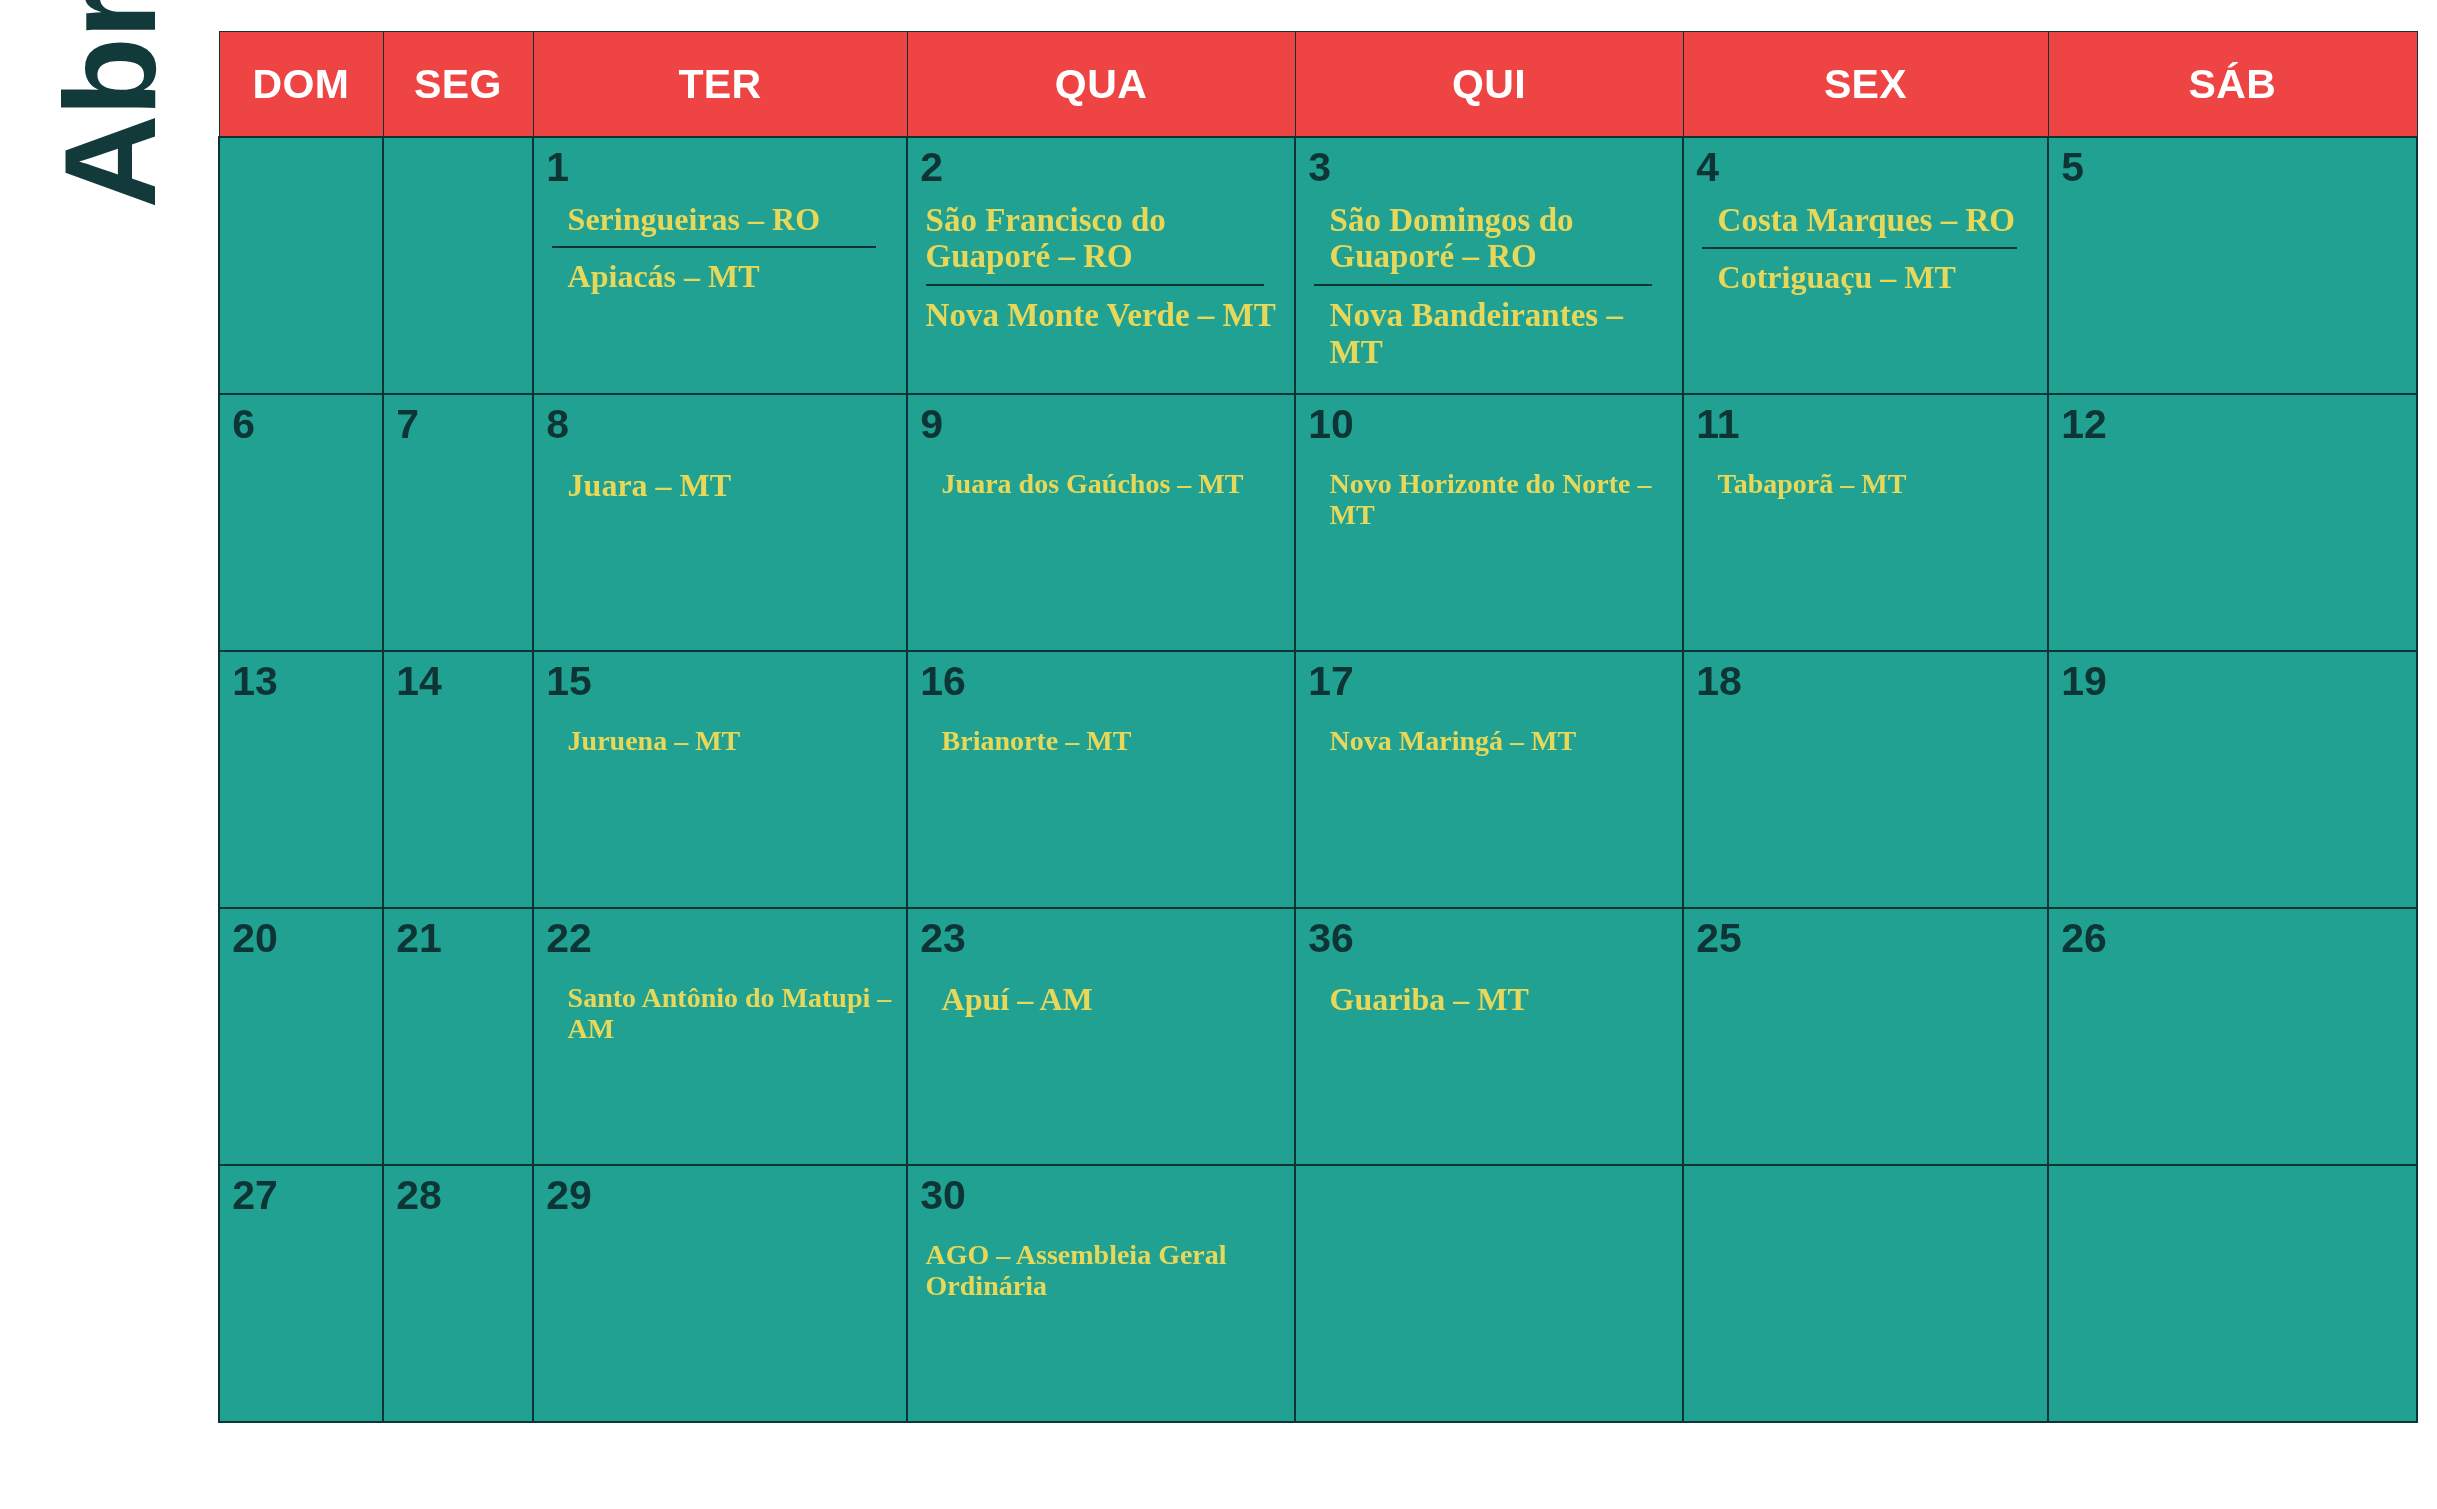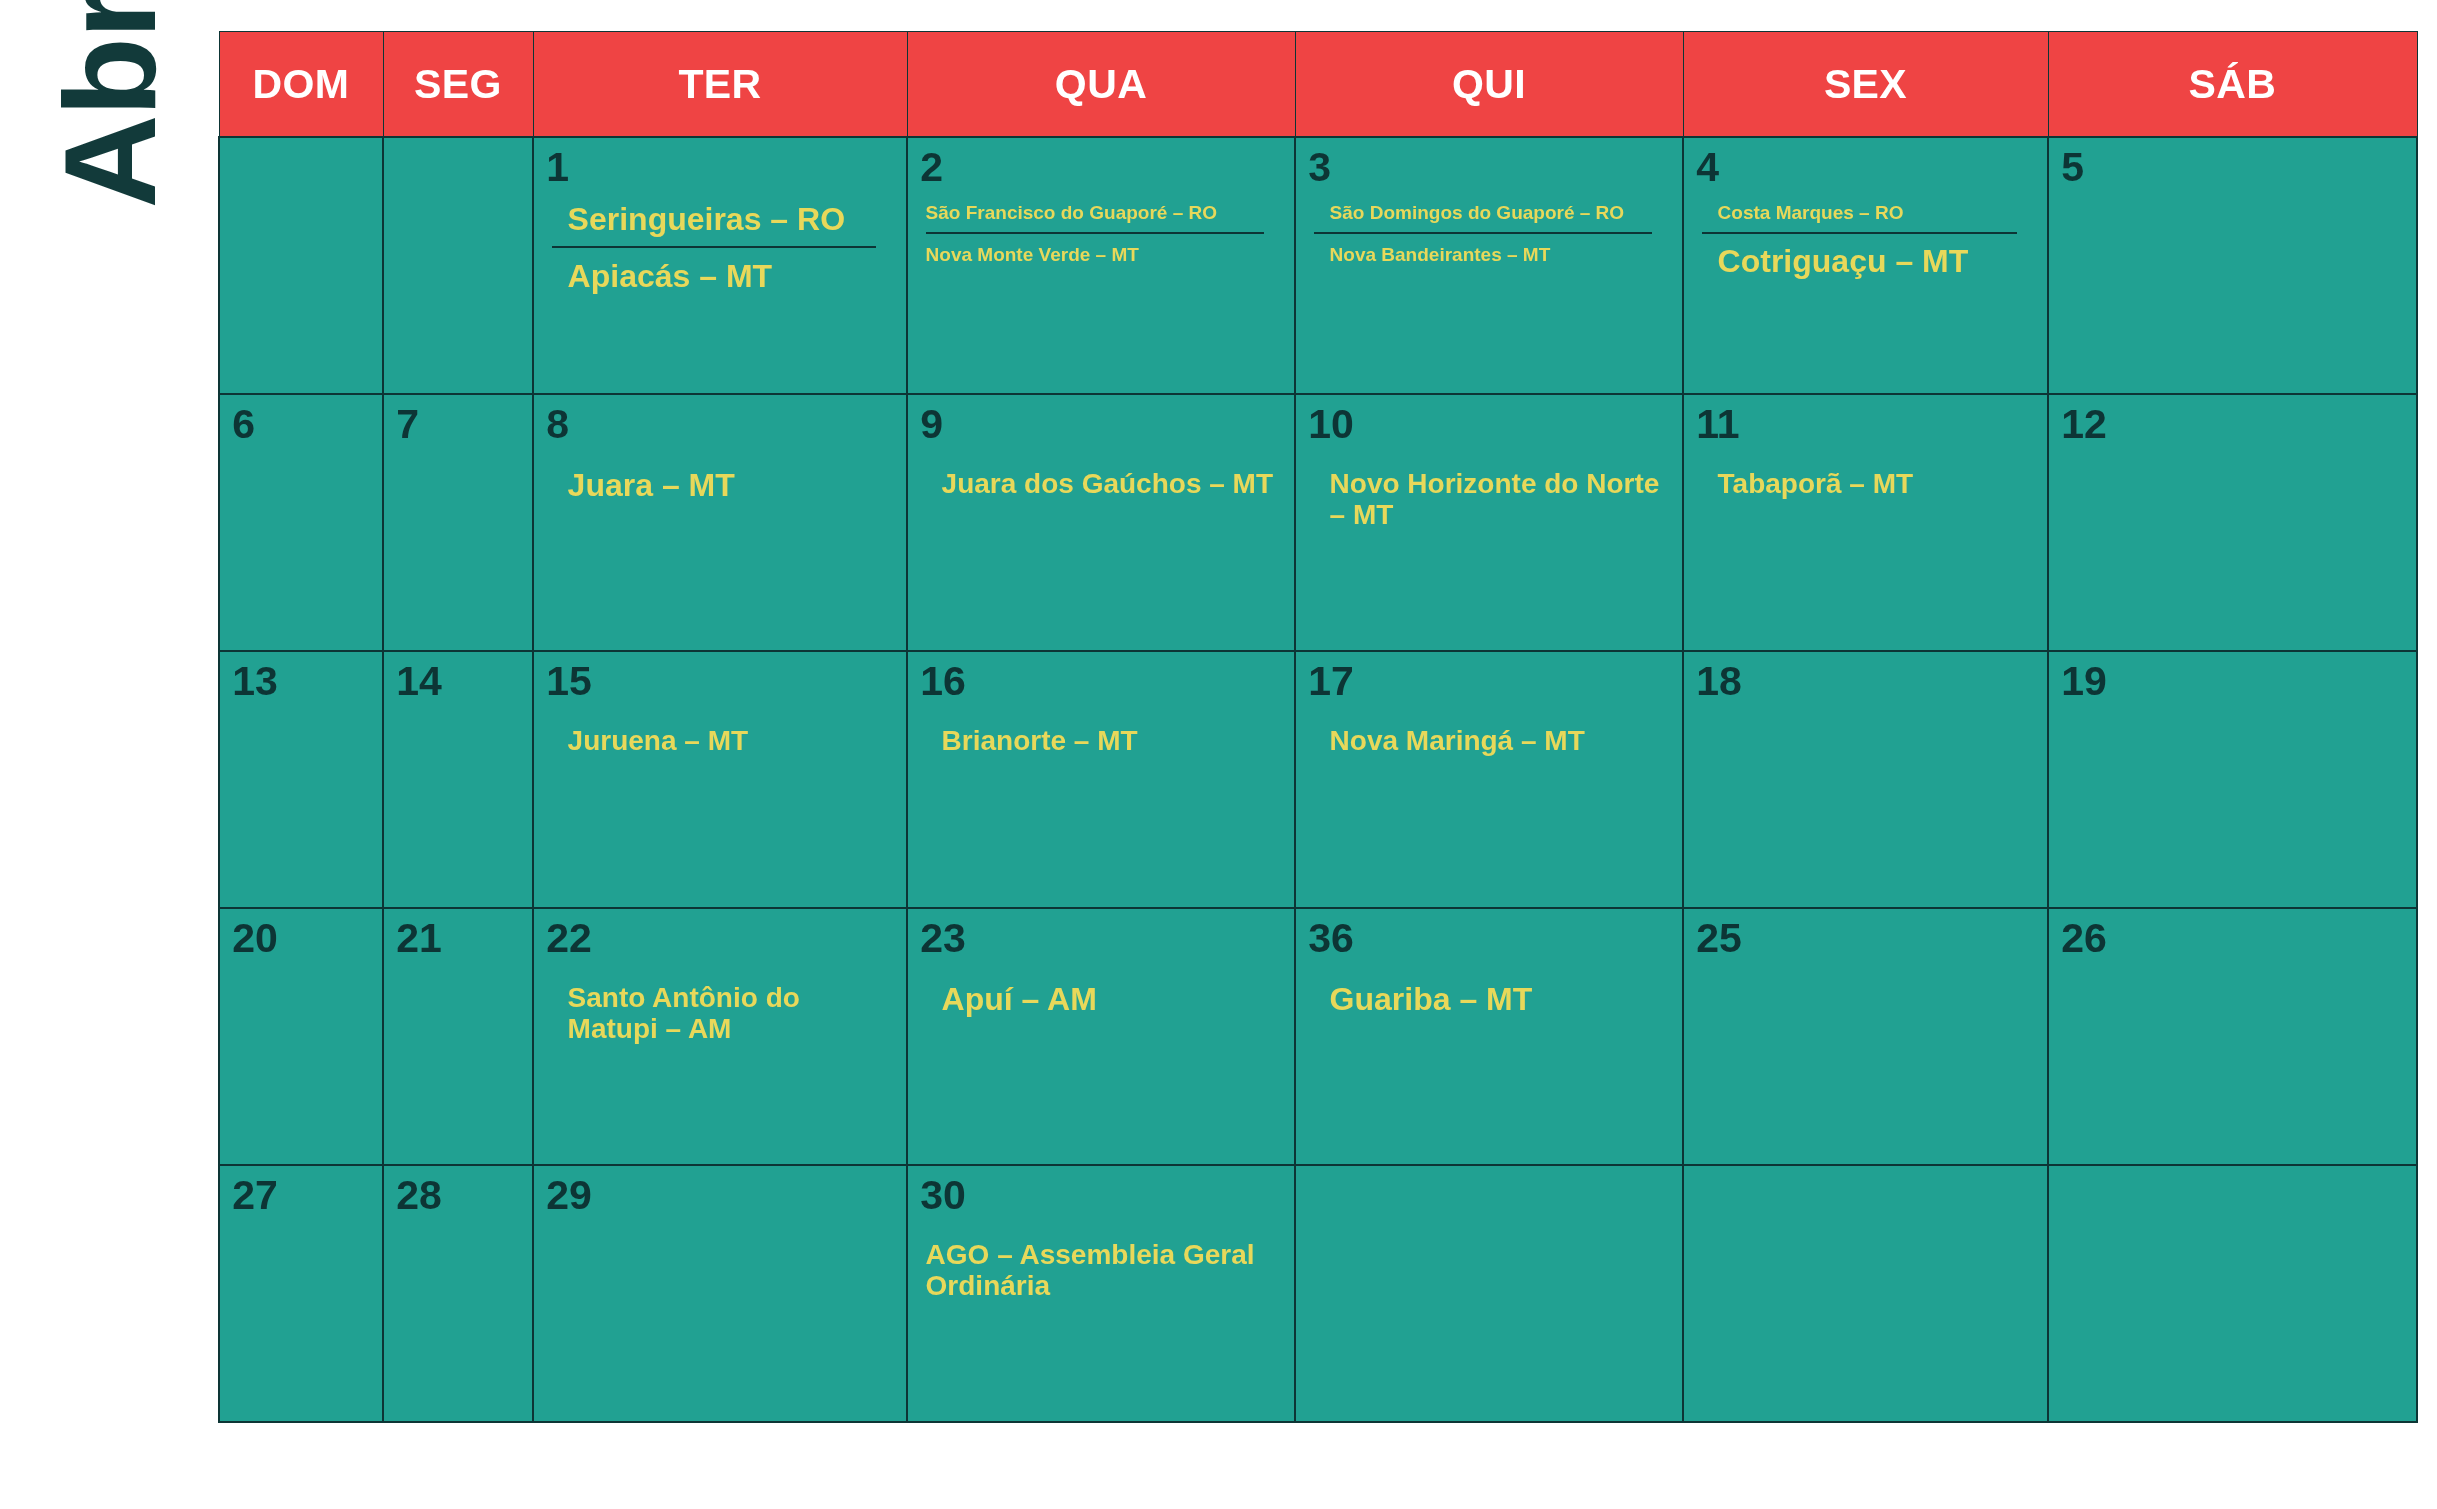--- a/index.html
+++ b/index.html
@@ -98,24 +98,25 @@
   }
   .events.top-align {
     justify-content: flex-start;
     top: 60px;
   }
   .event {
     color: #e8d85a;
     font-weight: bold;
     line-height: 1.12;
     padding: 3.5px 0;
+    font-family: Liberation Serif, serif;
   }
   .event.sz-lg { font-size: 32px; }
   .event.sz-md { font-size: 28px; }
-  .event.sz-sm { font-size: 19px; }
+  .event.sz-sm { font-size: 33px; }
   .event.indent { padding-left: 16px; }
   .event.divider {
     border-bottom: 2.6px solid #0d3535;
     padding-bottom: 8.8px;
     margin-bottom: 7px;
     margin-right: 16px;
   }
 </style>
 </head>
 <body>

